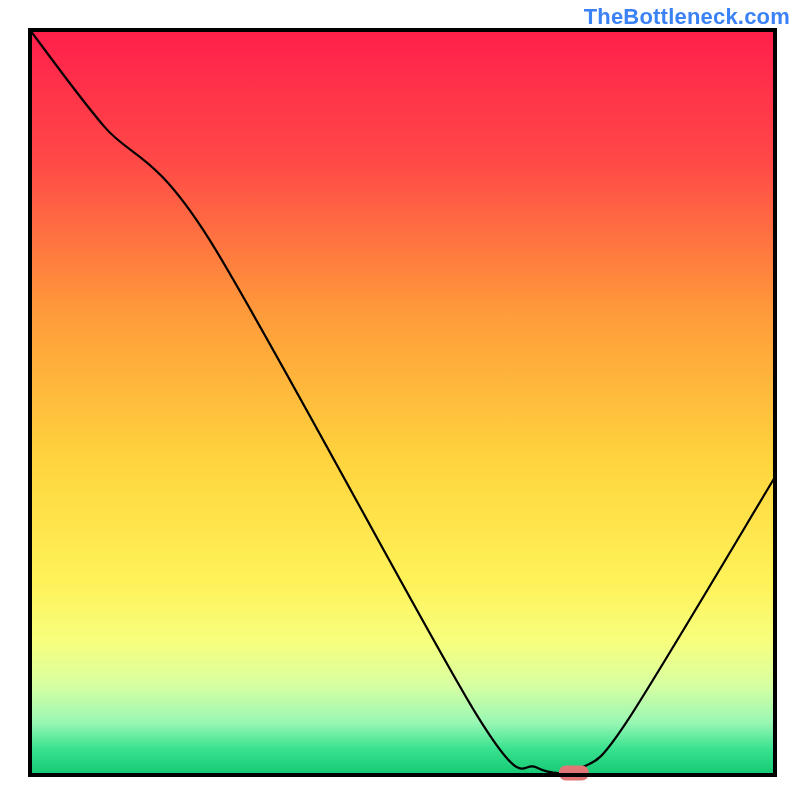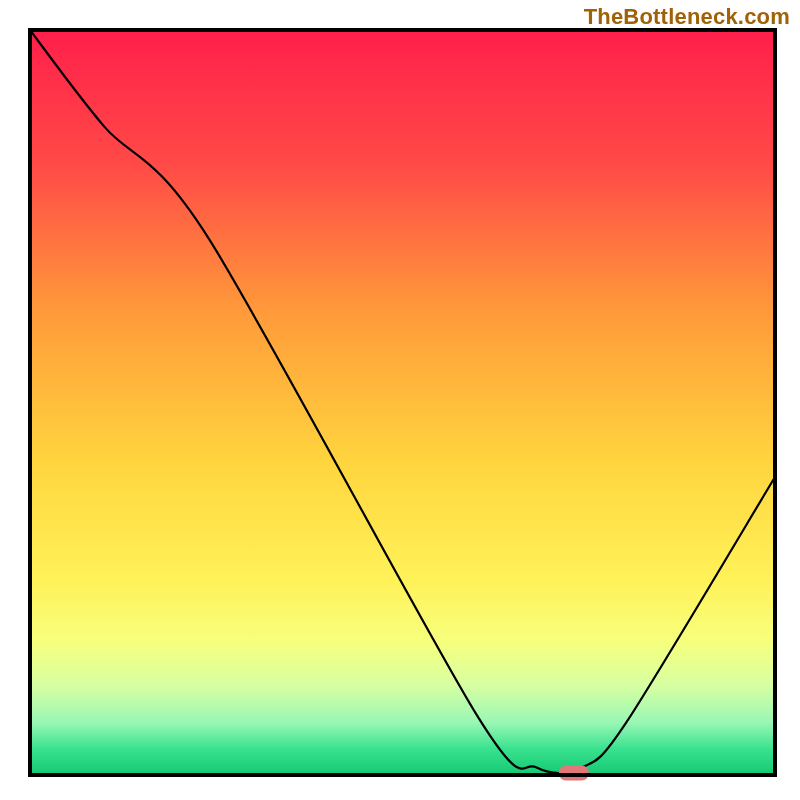--- a/index.html
+++ b/index.html
@@ -12,21 +12,21 @@
   }
   .wrap {
     position: relative;
     width: 800px;
     height: 800px;
   }
   .watermark {
     position: absolute;
     top: 4px;
     right: 10px;
-    color: #a16207;
+    color: #3b82f6;
     font-size: 22px;
     font-weight: 600;
     letter-spacing: 0.2px;
     z-index: 20;
     user-select: none;
   }
   svg {
     display: block;
     position: absolute;
     top: 0;

